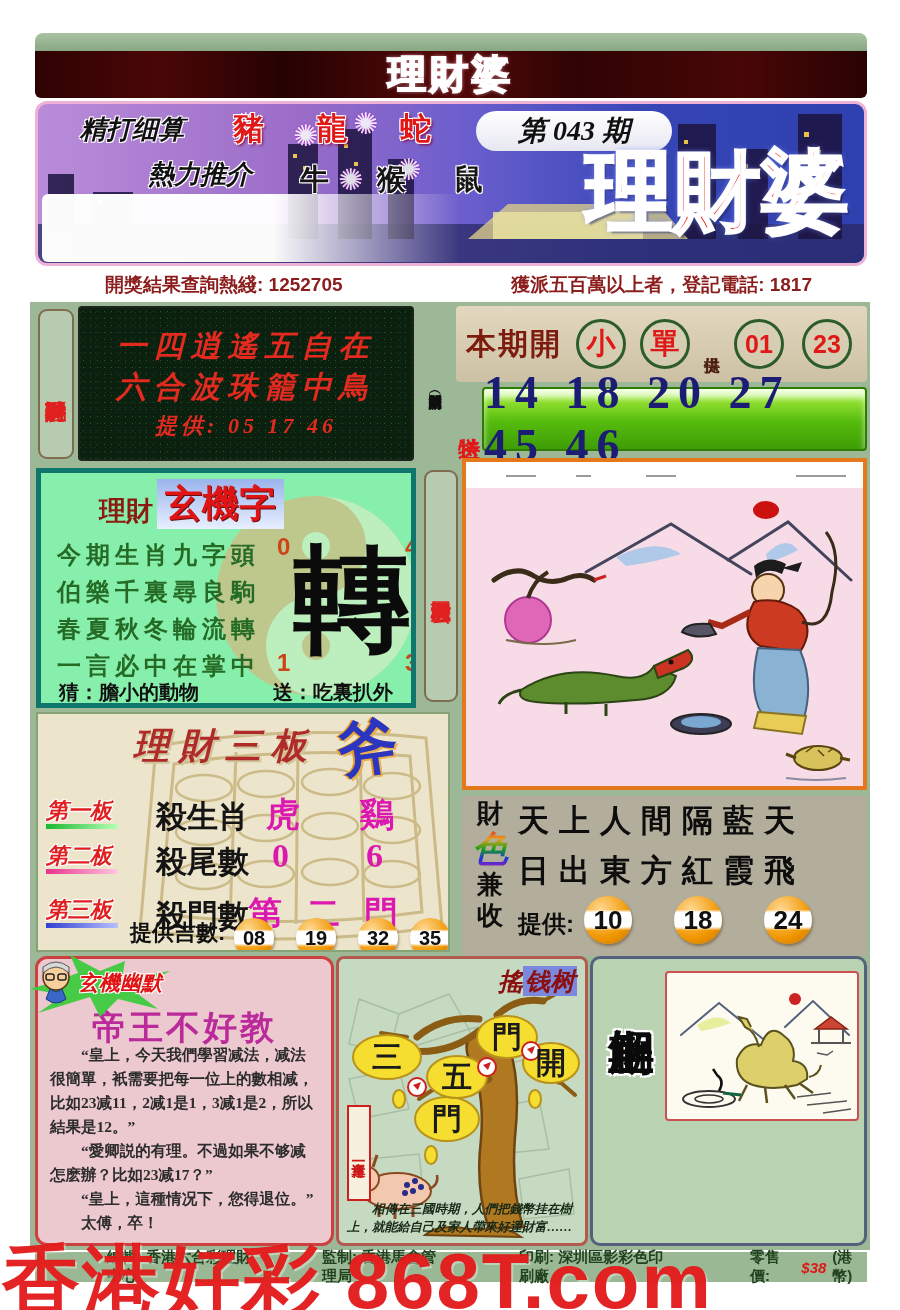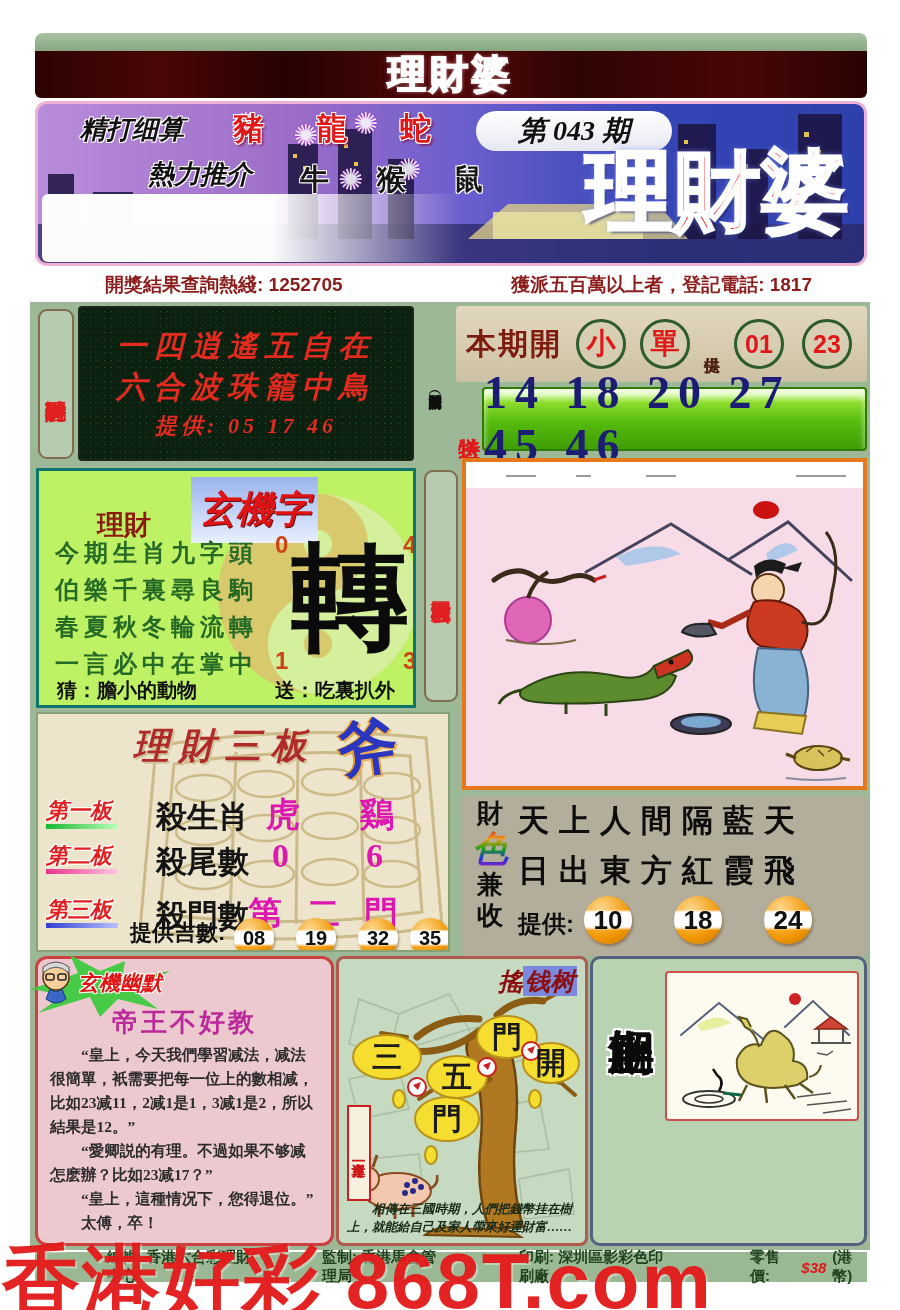--- a/index.html
+++ b/index.html
@@ -74,25 +74,25 @@
   
   .tesong-label { left:457px; top:392px; width:24px; height:56px; display:flex; align-items:center; }
   .tesong-label span { font-size:22px; font-weight:900; color:#e01818; line-height:1.1; }
   .tesong-bar { left:482px; top:387px; width:385px; height:64px; border:2px solid #2f7c02; border-radius:4px;
     background:linear-gradient(180deg,#d8ffa0 0%,#8ede2e 22%,#55bb0c 55%,#3f9d06 100%);
     box-shadow:inset 0 8px 6px rgba(255,255,255,.7); display:flex; align-items:center; justify-content:center; }
   .tesong-nums { font-family:"Liberation Serif","DejaVu Serif",serif; font-size:46px; font-weight:900;
     color:#1c1c74; letter-spacing:8px; }
 
   
-  .xjz { left:36px; top:468px; width:380px; height:240px; background:#bef264; border:3px solid #0f766e; position:absolute; overflow:hidden; }
+  .xjz { left:36px; top:468px; width:380px; height:240px; background:#86efac; border:5px solid #0f766e; position:absolute; overflow:hidden; }
   .xjz-header { position:absolute; left:58px; top:6px; display:flex; align-items:flex-end; }
   .xjz-pre { font-size:27px; font-weight:900; color:#8b1a10; margin-right:4px; }
-  .xjz-main { font-size:37px; font-weight:900; font-style:italic; color:#e01414; padding:8px 8px;
-    background:linear-gradient(180deg,#9ab4ec,#e8f0ff); text-shadow:1px 1px 0 #6a1010;margin-left:36px; }
+  .xjz-main { font-size:37px; font-weight:900; color:#e01414; padding:0 8px;
+    background:linear-gradient(180deg,#9ab4ec,#e8f0ff); text-shadow:1px 1px 0 #6a1010; }
   .xjz-poem { position:absolute; left:16px; top:64px; font-family:"Liberation Serif","DejaVu Serif",serif;
     font-size:24px; font-weight:700; color:#256b25; line-height:37px; letter-spacing:5px; }
   .xjz-big { position:absolute; left:252px; top:66px; font-size:118px; font-weight:900; color:#0b0b0b; line-height:1; }
   .xjz-corner { position:absolute; font-size:24px; font-weight:900; color:#cc4418; }
   .xjz-bottom { position:absolute; left:0; right:0; top:206px; display:flex; justify-content:space-between; padding:0 18px;
     font-family:"Liberation Serif","DejaVu Serif",serif; font-size:20px; font-weight:700; color:#101010; }
 
   
   .xjt-capsule { left:424px; top:470px; width:34px; height:232px; }
   .xjt-capsule span { font-size:20px; font-weight:900; color:#e02020; line-height:1.15; }
@@ -128,21 +128,21 @@
     background:linear-gradient(180deg,#e02020,#e8a020,#18a018,#2030e0,#b020b0); -webkit-background-clip:text; background-clip:text; color:transparent; }
   .cs-line { position:absolute; left:56px; font-family:"Liberation Serif","DejaVu Serif",serif;
     font-size:31px; font-weight:900; color:#0d0d0d; letter-spacing:10px; }
   .cs-prov { position:absolute; left:56px; top:112px; font-size:24px; font-weight:900; color:#0d0d0d; }
   .cs-ball { position:absolute; top:100px; width:48px; height:48px; font-size:26px; }
 
   
   .humor { left:35px; top:956px; width:299px; height:290px; background:#ecc9ce; border:3px solid #cc4040; border-radius:12px; position:absolute; }
   .humor-badge-text { position:absolute; left:40px; top:10px; font-size:21px; font-weight:900; font-style:italic; color:#e01414;
     text-shadow:1px 1px 0 #fff,-1px -1px 0 #fff,1px -1px 0 #fff,-1px 1px 0 #fff; z-index:3; }
-  .humor-title { position:absolute; left:0; right:0; top:46px; text-align:center; font-size:26px; font-weight:900;
+  .humor-title { position:absolute; left:0; right:0; top:46px; text-align:center; font-size:34px; font-weight:900;
     color:#bb2a9a; letter-spacing:3px; }
   .humor-body { position:absolute; left:12px; right:10px; top:84px; font-family:"Liberation Serif","DejaVu Serif",serif;
     font-size:15.5px; font-weight:700; color:#2c2c2c; line-height:1.55; }
   .humor-body p { text-indent:2em; margin:0; }
 
   
   .tree { left:336px; top:956px; width:252px; height:290px; background:#c6dac1; border:3px solid #b05a50; border-radius:8px; position:absolute; overflow:hidden; }
   .tree-title { position:absolute; right:8px; top:6px; font-size:25px; font-weight:900; font-style:italic; color:#8b0f0f; z-index:3; }
   .tree-title .hl { background:#7a88dd; padding:1px 2px; }
   .tree-tag { position:absolute; left:8px; top:146px; width:24px; height:96px; background:#f8f0de; border:2px solid #cc2020;

